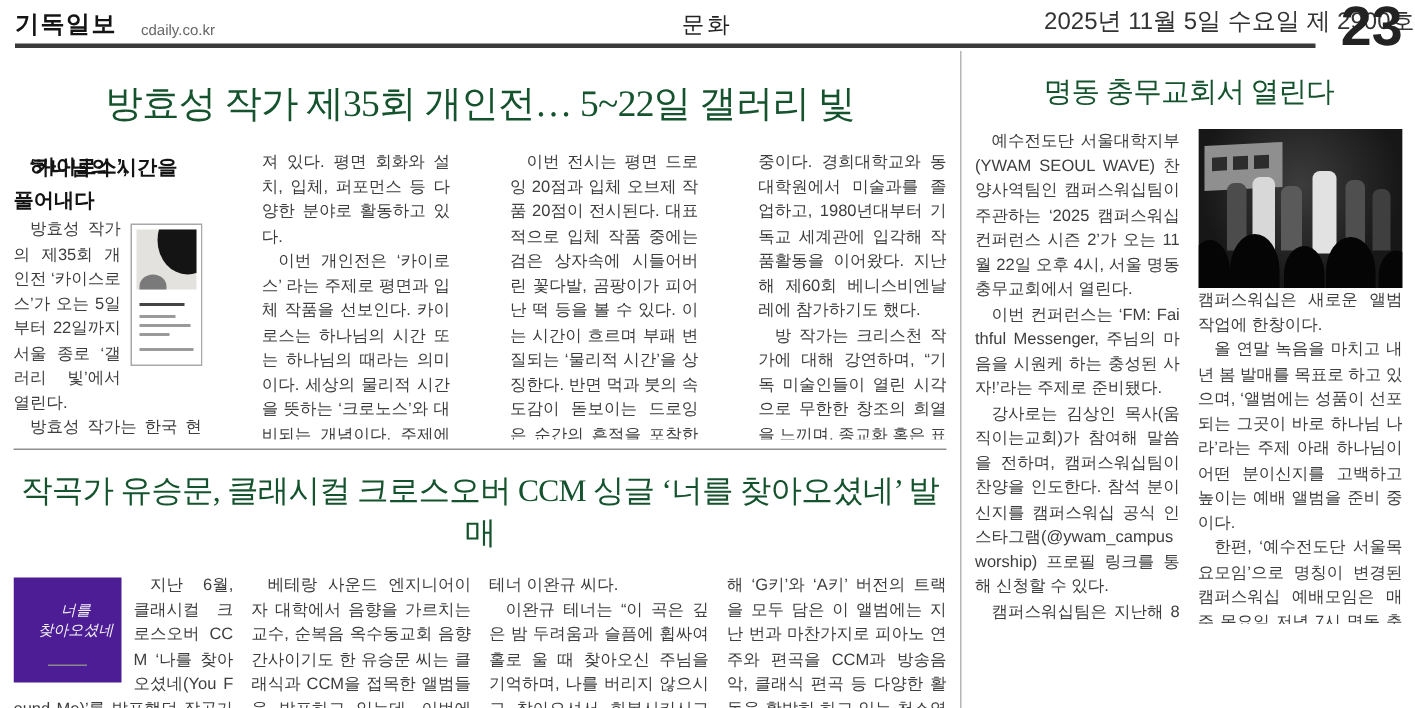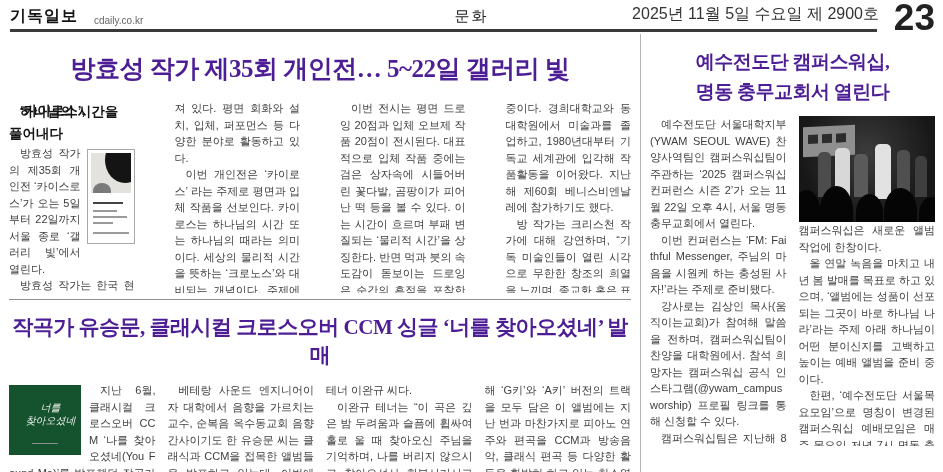--- a/index.html
+++ b/index.html
@@ -4,61 +4,61 @@
 <style>
   * { box-sizing: border-box; }
   html,body { margin:0; padding:0; }
   body {
     width:943px; height:472px; overflow:hidden; position:relative;
     background:#ffffff; color:#3d3d3d;
     font-family:"Liberation Sans","DejaVu Sans",sans-serif;
   }
   
   .header { position:relative; height:34px; padding-left:10px; }
-  .header-row { display:flex; align-items:flex-end; height:27px; padding-right:64px; }
+  .header-row { display:flex; align-items:flex-end; height:27px; }
   .masthead { font-size:16px; font-weight:bold; color:#141414; letter-spacing:1px; }
   .site-url { font-size:10px; color:#666; margin-left:16px; padding-bottom:1px; }
   .section-title { position:absolute; left:50%; top:7px; transform:translateX(-50%);
     font-size:15px; color:#222; font-weight:500; letter-spacing:2px; }
   .edition-date { margin-left:auto; font-size:16px; color:#333; padding-bottom:2px; }
   .header-rule { height:3px; background:#3a3a3a; margin-top:2px; width:calc(100% - 66px); }
   .page-number { position:absolute; right:8px; top:-2px; font-size:37px; line-height:40px;
     font-weight:bold; color:#222; }
   
   .content { display:flex; height:438px; }
   .left-region { width:641px; border-right:1px solid #b5b5b5; padding:0 9px; }
   .right-region { flex:1; padding:0 8px 0 9px; }
   
   .cols { display:flex; gap:12px; text-align:justify; }
   .col { flex:1; min-width:0; overflow:hidden; font-size:11px; line-height:16.5px;
     color:#3d3d3d; word-break:break-all; }
   .col p { margin:0; text-indent:11px; }
   .col p.cont { text-indent:0; }
-  .serif-title { font-family:"Liberation Serif","DejaVu Serif",serif; font-weight:bold; color:#4c1d95; }
+  .serif-title { font-family:"Liberation Serif","DejaVu Serif",serif; font-weight:normal; color:#14532d; }
   
   .main-title { font-size:25px; letter-spacing:-0.5px; text-align:center; margin:18px 0 15px; }
   .main-cols { height:193px; overflow:hidden;gap:40px; }
   .subhead { font-size:13.5px; font-weight:bold; color:#131313; line-height:22px;
     margin:3px 0 21px; text-align:left; text-indent:0; }
   .poster { float:right; width:48px; height:95px; margin:4px 0 4px 6px;
     background:#fff; border:1px solid #a8a8a8; position:relative; overflow:hidden; }
   .poster-art { position:absolute; top:3px; left:3px; right:3px; height:40px;
     background:#e4e2df; overflow:hidden; }
   .poster-blob { position:absolute; right:-14px; top:-16px; width:40px; height:46px;
     background:#141414; border-radius:50%; }
   .poster-blob2 { position:absolute; left:2px; bottom:-6px; width:18px; height:16px;
     background:#7a7a7a; border-radius:50% 50% 0 0; }
   .poster-line { position:absolute; left:5px; height:2px; background:#9a9a9a; }
   .poster-line.b { background:#444; }
   .left-divider { border:0; border-top:1px solid #8f8f8f; margin:6px 0 0; }
   
   .bottom-title { font-size:21px; letter-spacing:-0.5px; text-align:center; margin:13px 0 13px; }
   .bottom-cols { height:122px; overflow:hidden; }
   .album { float:left; width:72px; height:70px; margin:3px 8px 4px 0;
-    background:#14532d; position:relative; text-align:center; }
+    background:#4c1d95; position:relative; text-align:center; }
   .album-text { color:#f2f2f2; font-family:"Liberation Serif","DejaVu Serif",serif;
     font-style:italic; font-size:10px; line-height:13px; padding-top:16px; text-indent:0; }
   .album-sub { position:absolute; bottom:11px; left:50%; transform:translateX(-50%);
     width:26px; height:1px; background:#8a8a8a; }
   
   .right-title { font-size:19px; line-height:30px; text-align:center; margin:13px 0 9px;
     letter-spacing:-0.5px; }
   .right-cols { height:330px; overflow:hidden; }
   .photo { width:100%; height:106px; background:#171717; position:relative; overflow:hidden; }
   .stage-glow { position:absolute; inset:0;
@@ -150,28 +150,27 @@
           <p class="cont">해 ‘G키’와 ‘A키’ 버전의 트랙을 모두 담은 이 앨범에는 지난 번과 마찬가지로 피아노 연주와 편곡을 CCM과 방송음악, 클래식 편곡 등 다양한 활동을 활발히 하고 있는 천소영 씨가 맡았다.</p>
 
         </div>
       </div>
     </div>
   </div>
 
   <div class="right-region">
     <div>
       <div class="serif-title right-title">
-        <div>예수전도단 캠퍼스워십,</div>
         <div>명동 충무교회서 열린다</div>
       </div>
       <div class="cols right-cols">
         <div class="col">
           <p>예수전도단 서울대학지부(YWAM SEOUL WAVE) 찬양사역팀인 캠퍼스워십팀이 주관하는 ‘2025 캠퍼스워십 컨퍼런스 시즌 2’가 오는 11월 22일 오후 4시, 서울 명동 충무교회에서 열린다.</p>
           <p>이번 컨퍼런스는 ‘FM: Faithful Messenger, 주님의 마음을 시원케 하는 충성된 사자!’라는 주제로 준비됐다.</p>
-          <p>강사로는 김상인 목사(움직이는교회)가 참여해 말씀을 전하며, 캠퍼스워십팀이 찬양을 대학원에서. 참석 희망자는 캠퍼스워십 공식 인스타그램(@ywam_campusworship) 프로필 링크를 통해 신청할 수 있다.</p>
+          <p>강사로는 김상인 목사(움직이는교회)가 참여해 말씀을 전하며, 캠퍼스워십팀이 찬양을 인도한다. 참석 분이신지를 캠퍼스워십 공식 인스타그램(@ywam_campusworship) 프로필 링크를 통해 신청할 수 있다.</p>
           <p>캠퍼스워십팀은 지난해 8월 ‘RE:LIGHT THE BIBLE’, 올해 5월 ‘청춘예찬: 청춘이여 예수님을 찬양하라!’라는 주제로 연속 컨퍼런스를 진행하며 많은 청년들에게 도전과 위로를 전했다. 이번에도 청년들이 말씀과 예배 안에서 새 힘을 얻고, 세상 속에서 신앙의 본질을 회복할 수 있도록 준비하고 있다.</p>
 
         </div>
         <div class="col">
           <div class="photo">
             <div class="stage-glow"></div>
             <div class="stage-banner">
               <div class="banner-mark" style="left:5px;width:10px;"></div>
               <div class="banner-mark" style="left:19px;width:10px;"></div>
               <div class="banner-mark" style="left:33px;width:10px;"></div>

